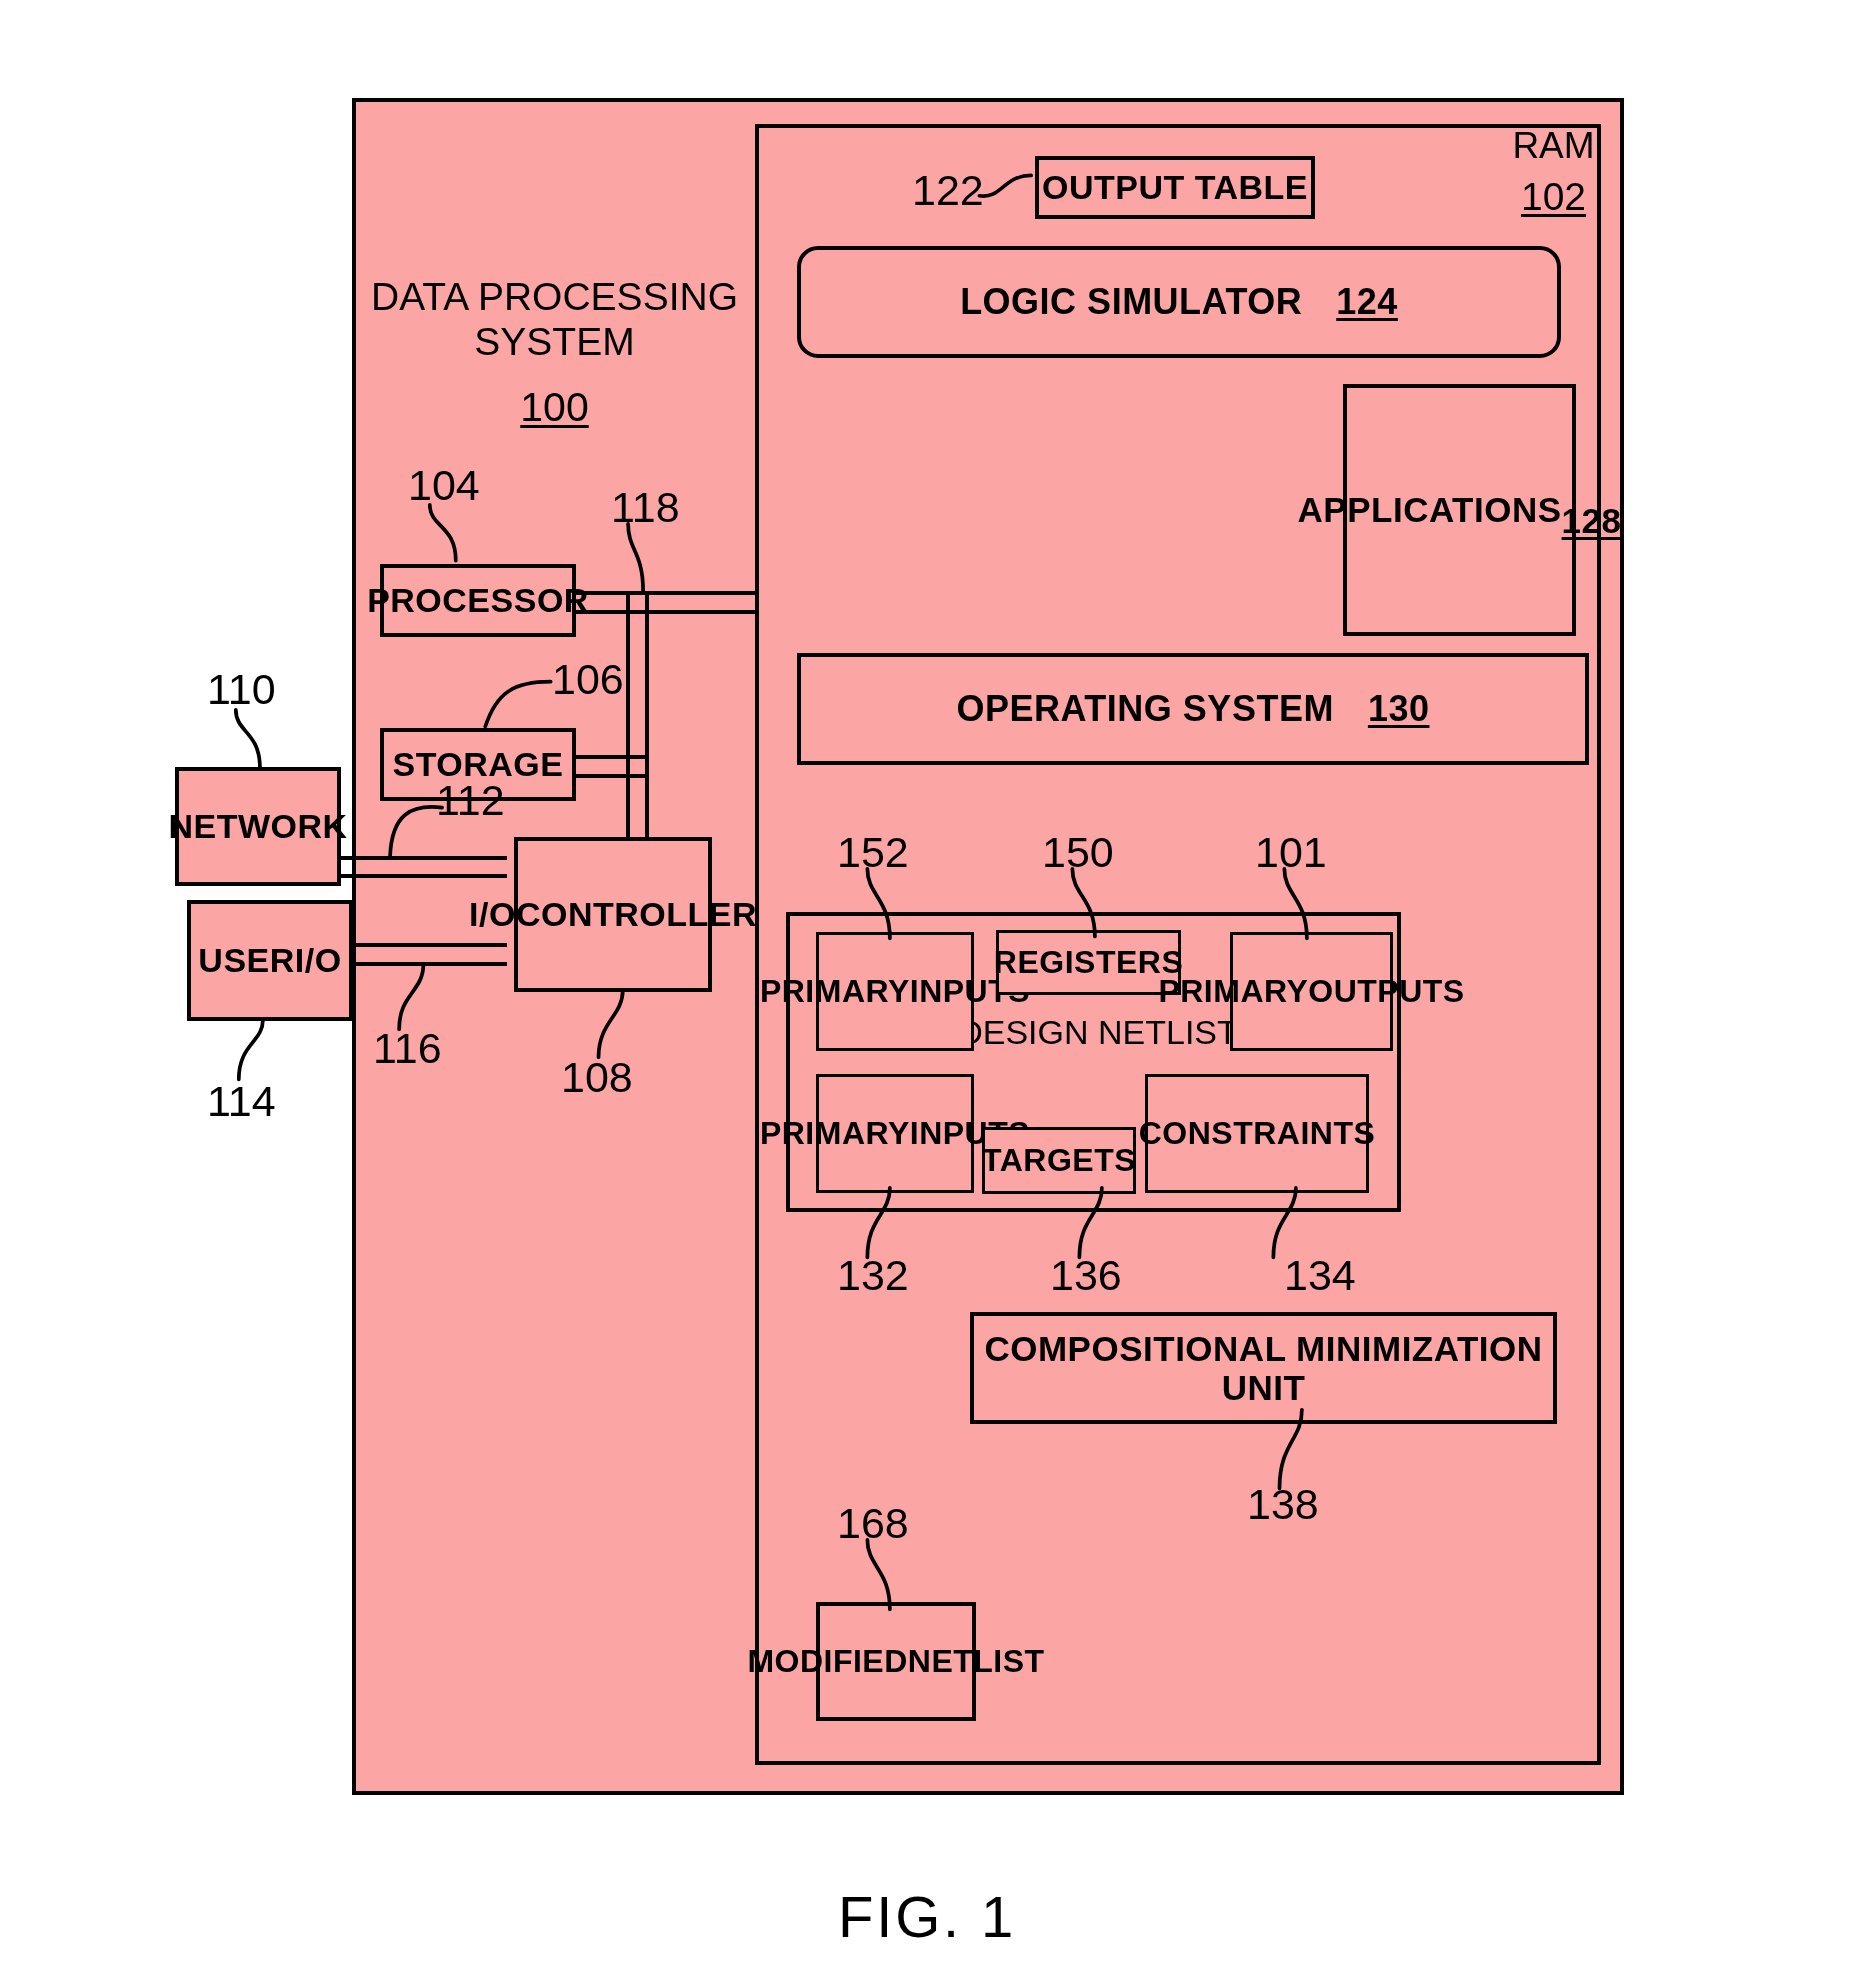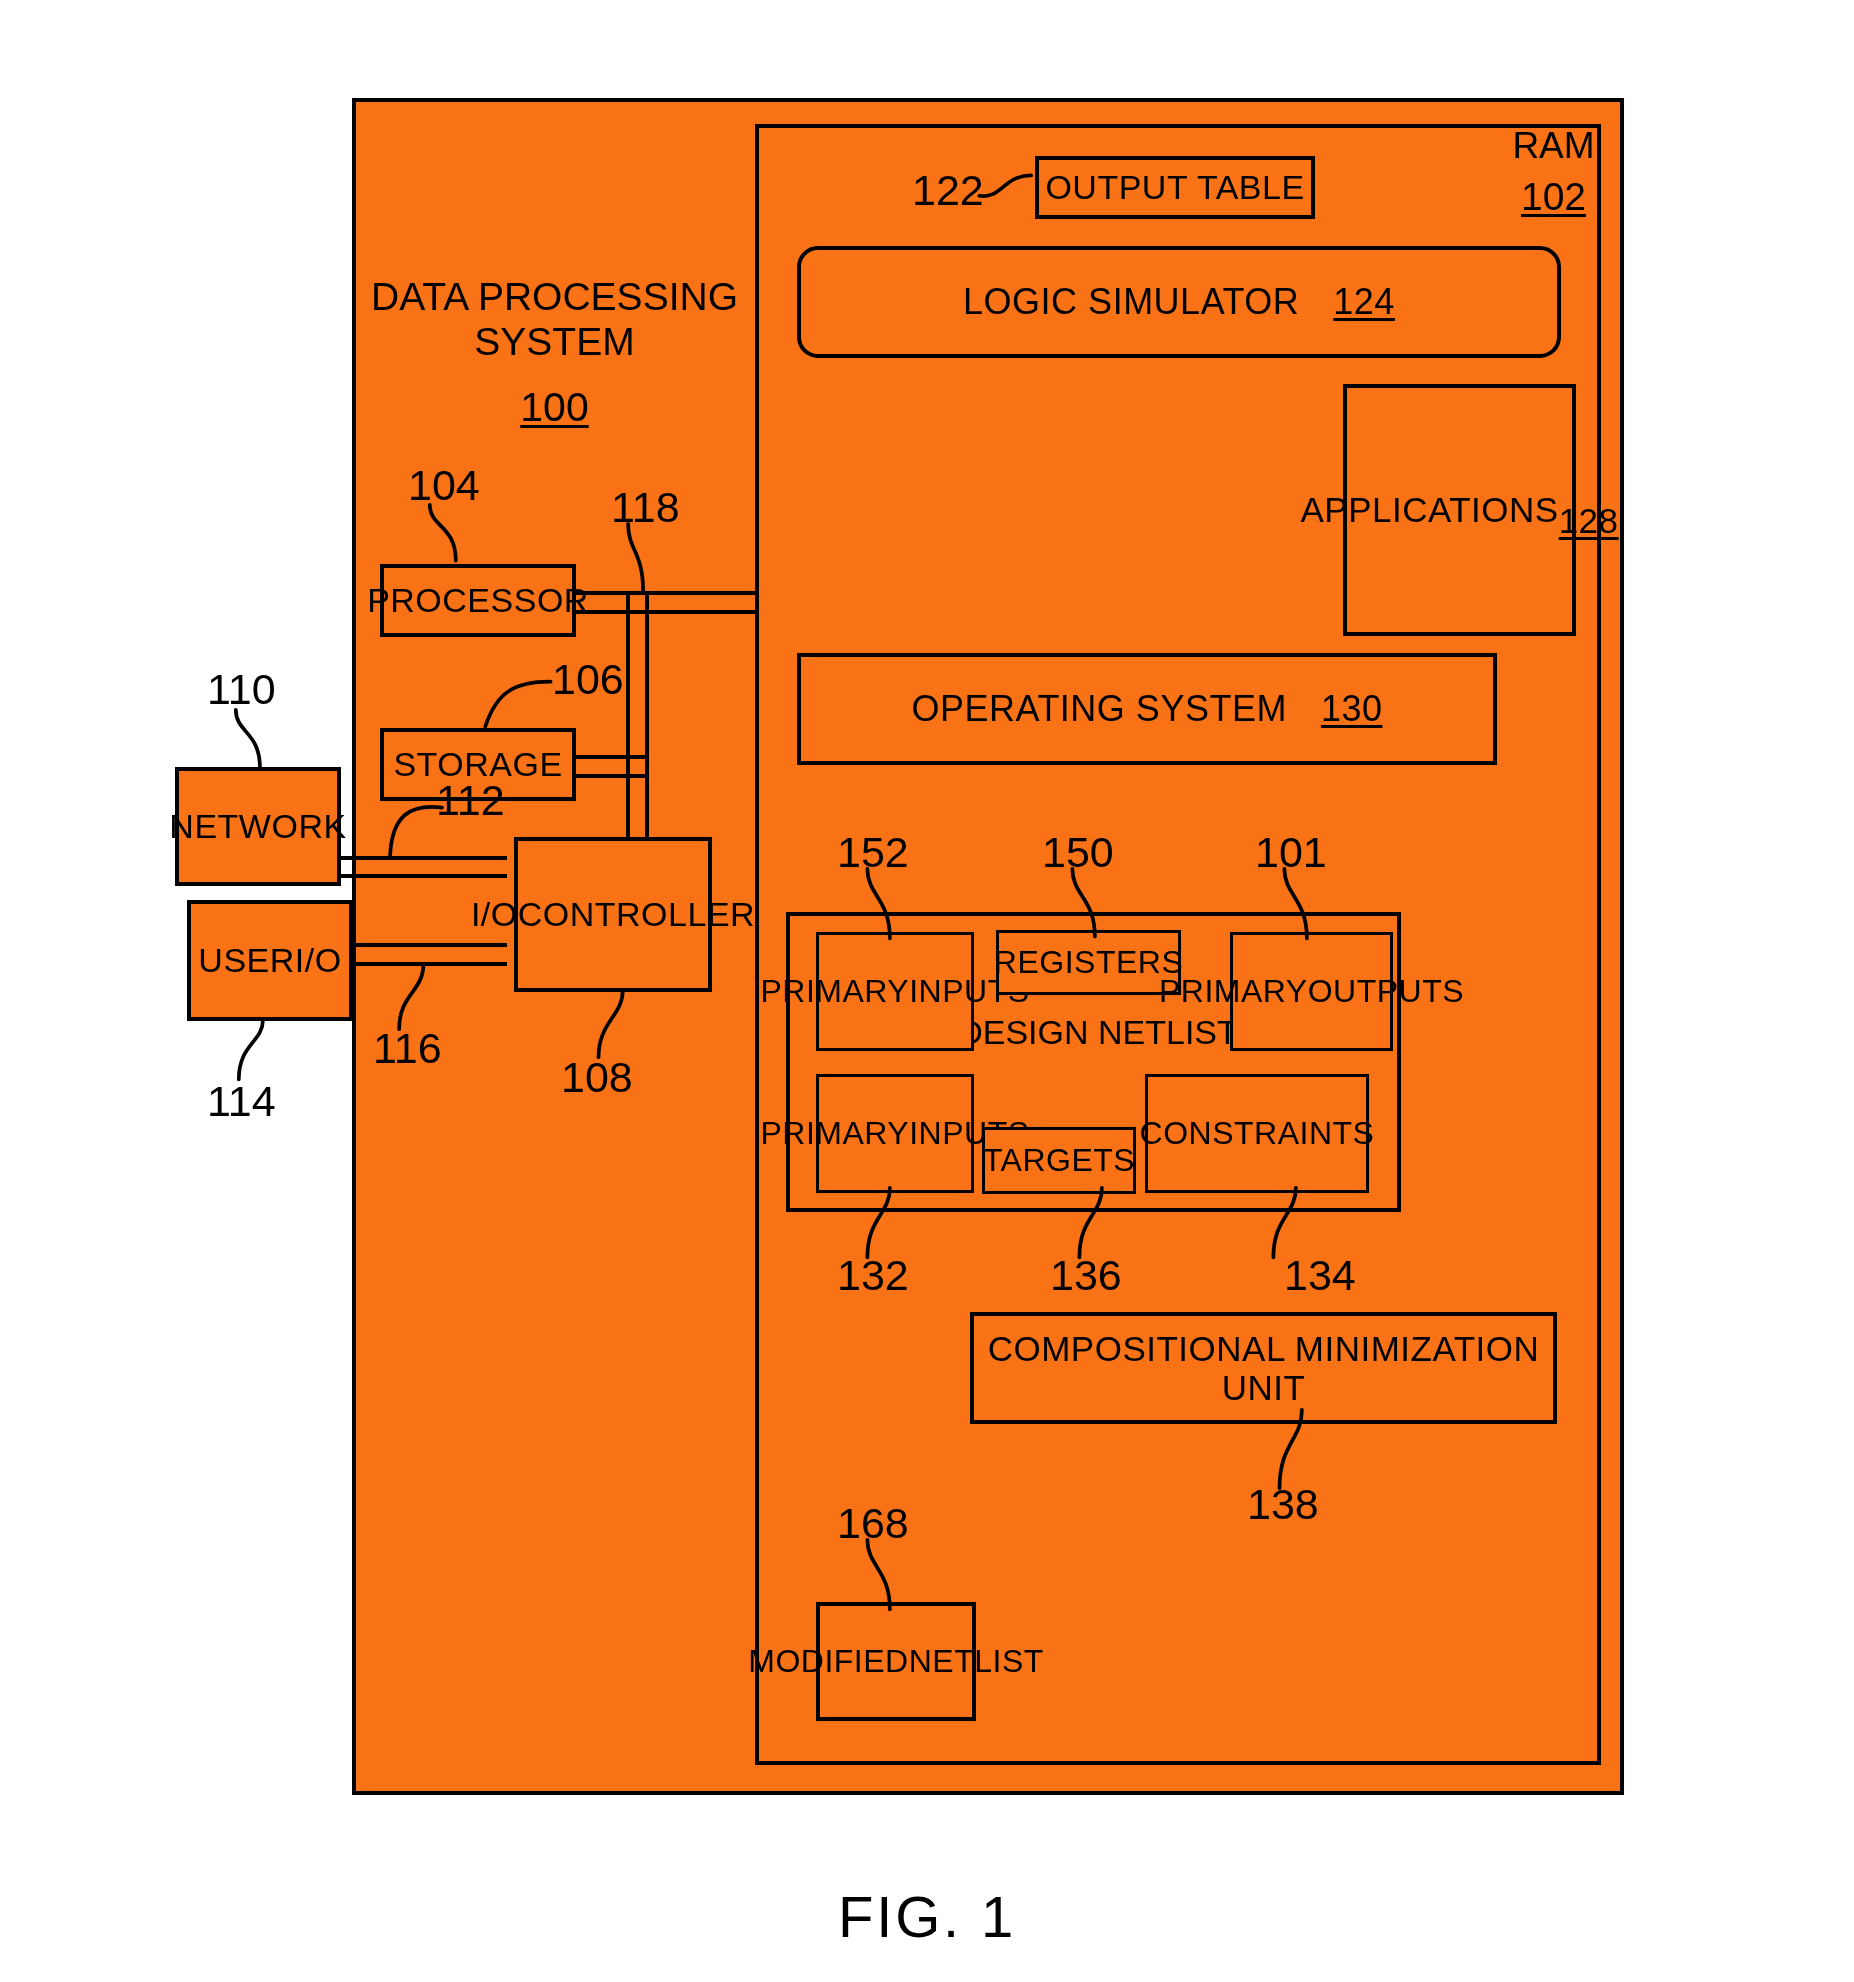--- a/index.html
+++ b/index.html
@@ -5,23 +5,23 @@
   html,body{margin:0;padding:0;background:#fff;}
   body{
     width:1854px;height:1983px;position:relative;overflow:hidden;
     font-family:"Liberation Sans", sans-serif;
     color:#000;
   }
   #stage{position:absolute;left:0;top:0;width:1854px;height:1983px;}
 
   
   .box{
-    position:absolute;border:4.7px solid #000;background:#f97316;
+    position:absolute;border:4.7px solid #000;background:#fca5a5;
     box-sizing:border-box;display:flex;align-items:center;justify-content:center;
-    text-align:center;line-height:1.12;letter-spacing:0.5px;
+    text-align:center;line-height:1.12;letter-spacing:0.5px;font-weight:bold;
   }
   .box.thin{border-width:3.7px;}
   .box .lbl{display:block;}
   .twoline{flex-direction:row;margin-left:12px;}
 
   
   .txt{position:absolute;white-space:nowrap;line-height:1.15;}
   .center{text-align:center;}
   .u{ text-decoration:underline; text-underline-offset:3.7px; text-decoration-thickness:2.8px;}
 
@@ -167,21 +167,21 @@
       <span class="lbl">LOGIC SIMULATOR</span>
       <span class="lbl u">124</span>
     </span>
   </div>
 
   <div class="box twoline" style="left:1331px;top:384px;width:233px;height:252px;font-size:35px;">
     <span class="lbl">APPLICATIONS</span>
     <span class="lbl u" style="margin-top:20.5px;">128</span>
   </div>
 
-  <div class="box" style="left:797px;top:653px;width:700px;height:112px;font-size:36px;">
+  <div class="box" style="left:797px;top:653px;width:792px;height:112px;font-size:36px;">
     <span style="display:flex;align-items:center;gap:34px;">
       <span class="lbl">OPERATING SYSTEM</span>
       <span class="lbl u">130</span>
     </span>
   </div>
 
   <div class="box" style="left:786px;top:912px;width:615px;height:300px;border-width:4.7px;"></div>
 
   <div class="txt center" style="left:949px;top:1013px;width:298px;font-size:34px;">
     <span>DESIGN NETLIST</span>

